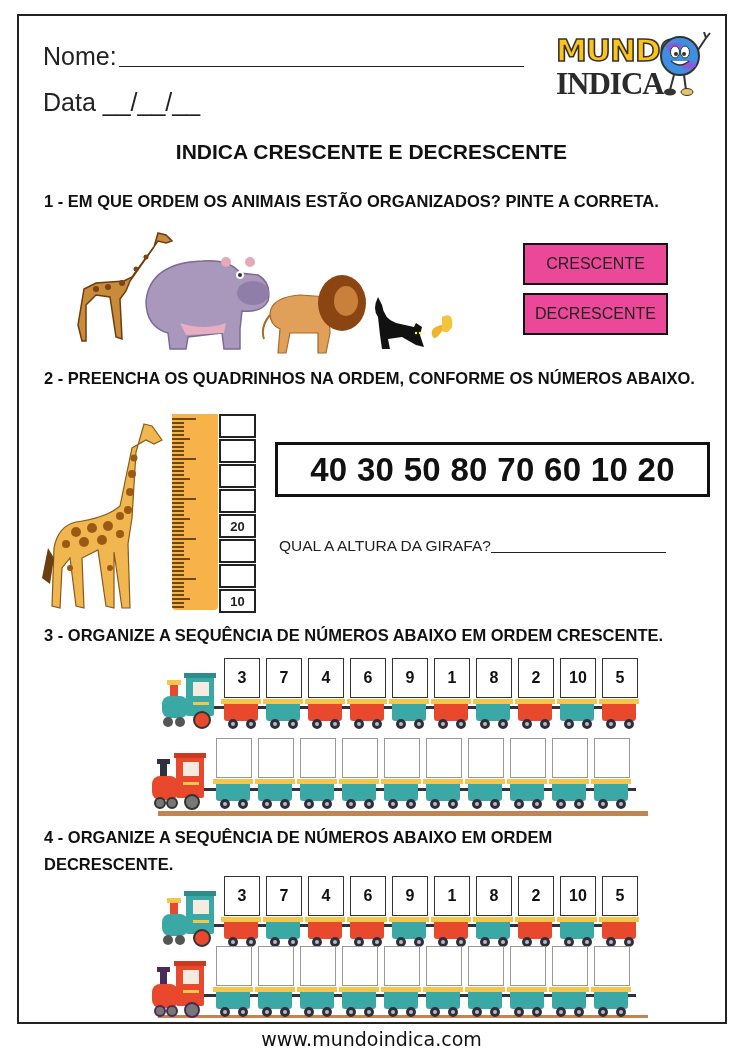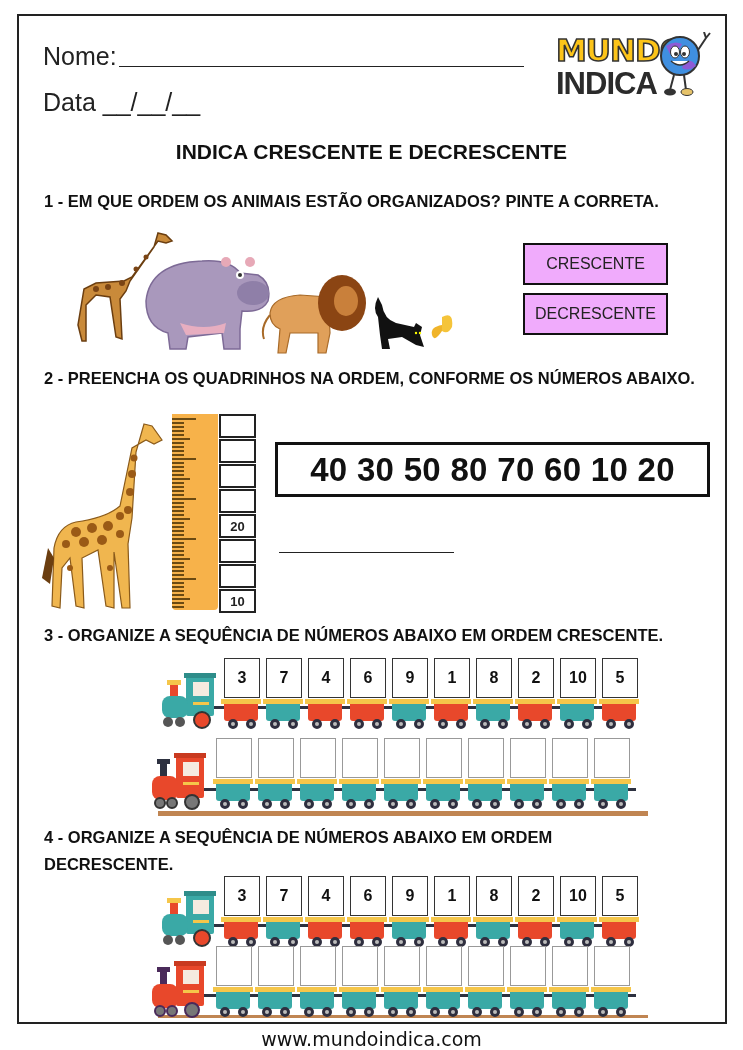--- a/index.html
+++ b/index.html
@@ -7,34 +7,34 @@
   body { position: relative; font-family: "DejaVu Sans", sans-serif; color: #111; }
 
   .sheet { position: absolute; left: 17px; top: 14px; width: 710px; height: 1010px; border: 2px solid #222; }
 
   .nome { position: absolute; left: 43px; top: 42px; font-size: 25px; font-family: "Liberation Sans", sans-serif; color: #222; }
   .nome .line { display: inline-block; width: 405px; border-bottom: 1.5px solid #222; height: 24px; vertical-align: -2px; margin-left: 2px; }
   .data { position: absolute; left: 43px; top: 88px; font-size: 25px; font-family: "Liberation Sans", sans-serif; color: #222; }
 
   .logo { position: absolute; left: 556px; top: 30px; width: 160px; height: 75px; }
   .logo .mundo { position: absolute; left: 0; top: 2px; font-family: "DejaVu Sans", sans-serif; font-weight: 900; font-size: 31px; color: #fcc419; -webkit-text-stroke: 1.6px #333; letter-spacing: -1px; }
-  .logo .indica { position: absolute; left: 0; top: 36px; font-family: Liberation Sans, sans-serif; font-weight: 900; font-size: 31px; color: #2b2b2b; letter-spacing: -1px; }
+  .logo .indica { position: absolute; left: 0; top: 36px; font-family: Liberation Serif, serif; font-weight: 900; font-size: 31px; color: #2b2b2b; letter-spacing: -1px; }
 
   .title { position: absolute; left: 0; width: 743px; top: 140px; text-align: center; font-family: "Liberation Sans", sans-serif; font-weight: bold; font-size: 21px; color: #111; }
 
   .q { position: absolute; left: 44px; font-family: "Liberation Sans", sans-serif; font-weight: bold; font-size: 16.5px; color: #111; line-height: 27px; }
   .q1 { top: 188px; }
   .q2 { top: 365px; width: 680px; }
   .q3 { top: 622px; }
   .q4 { top: 824px; width: 620px; }
 
   .animals { position: absolute; left: 60px; top: 225px; width: 400px; height: 130px; }
   .animal { position: absolute; }
 
-  .opt-box { position: absolute; left: 523px; width: 145px; height: 42px; border: 2px solid #111; display: flex; align-items: center; justify-content: center; font-family: "Liberation Sans", sans-serif; font-size: 16px; color: #222; background: #f0abfc; cursor: pointer; }
+  .opt-box { position: absolute; left: 523px; width: 145px; height: 42px; border: 2px solid #111; display: flex; align-items: center; justify-content: center; font-family: "Liberation Sans", sans-serif; font-size: 16px; color: #222; background: #ec4899; cursor: pointer; }
   .opt1 { top: 243px; }
   .opt2 { top: 293px; }
 
   .ruler { position: absolute; left: 172px; top: 414px; width: 46px; height: 196px; background: #f7b24a; border-radius: 0 0 4px 4px; overflow: hidden; }
   .ruler .tick { position: absolute; left: 0; height: 2px; background: #6b4a12; }
   .rboxes { position: absolute; left: 219px; top: 414px; width: 37px; height: 198px; }
   .rbox { position: absolute; left: 0; width: 37px; height: 24px; border: 2px solid #222; background: #fff; font-family: "Liberation Sans", sans-serif; font-weight: bold; font-size: 13px; display: flex; align-items: center; justify-content: center; color: #222; }
 
   .numbox { position: absolute; left: 275px; top: 442px; width: 435px; height: 55px; border: 3px solid #111; display: flex; align-items: center; justify-content: center; font-family: "Liberation Sans", sans-serif; font-weight: bold; font-size: 33px; color: #111; letter-spacing: 0.3px; }
   .altura { position: absolute; left: 279px; top: 537px; font-family: "Liberation Sans", sans-serif; font-size: 15.5px; color: #222; }
@@ -204,21 +204,21 @@
   <div class="rbox" style="top:25px"></div>
   <div class="rbox" style="top:50px"></div>
   <div class="rbox" style="top:75px"></div>
   <div class="rbox" style="top:100px">20</div>
   <div class="rbox" style="top:125px"></div>
   <div class="rbox" style="top:150px"></div>
   <div class="rbox" style="top:175px">10</div>
 </div>
 
 <div class="numbox">40 30 50 80 70 60 10 20</div>
-<div class="altura"><span class="line"></span></div>
+<div class="altura"><span>QUAL A ALTURA DA GIRAFA?</span><span class="line"></span></div>
 
 <div class="q q3">3 - ORGANIZE A SEQUÊNCIA DE NÚMEROS ABAIXO EM ORDEM CRESCENTE.</div>
 
 <div class="train" style="left:156px;top:656px;width:490px;">
   <div class="rail" style="top:50px"></div>
   <svg class="loco" viewBox="0 0 64 62">
     <rect x="30" y="6" width="28" height="40" rx="2" fill="#3aa9a6"></rect>
     <rect x="28" y="3" width="32" height="5" fill="#2e8d8a"></rect>
     <rect x="37" y="12" width="16" height="14" fill="#f5ebe0"></rect>
     <rect x="37" y="32" width="16" height="3" fill="#f5c64a"></rect>

